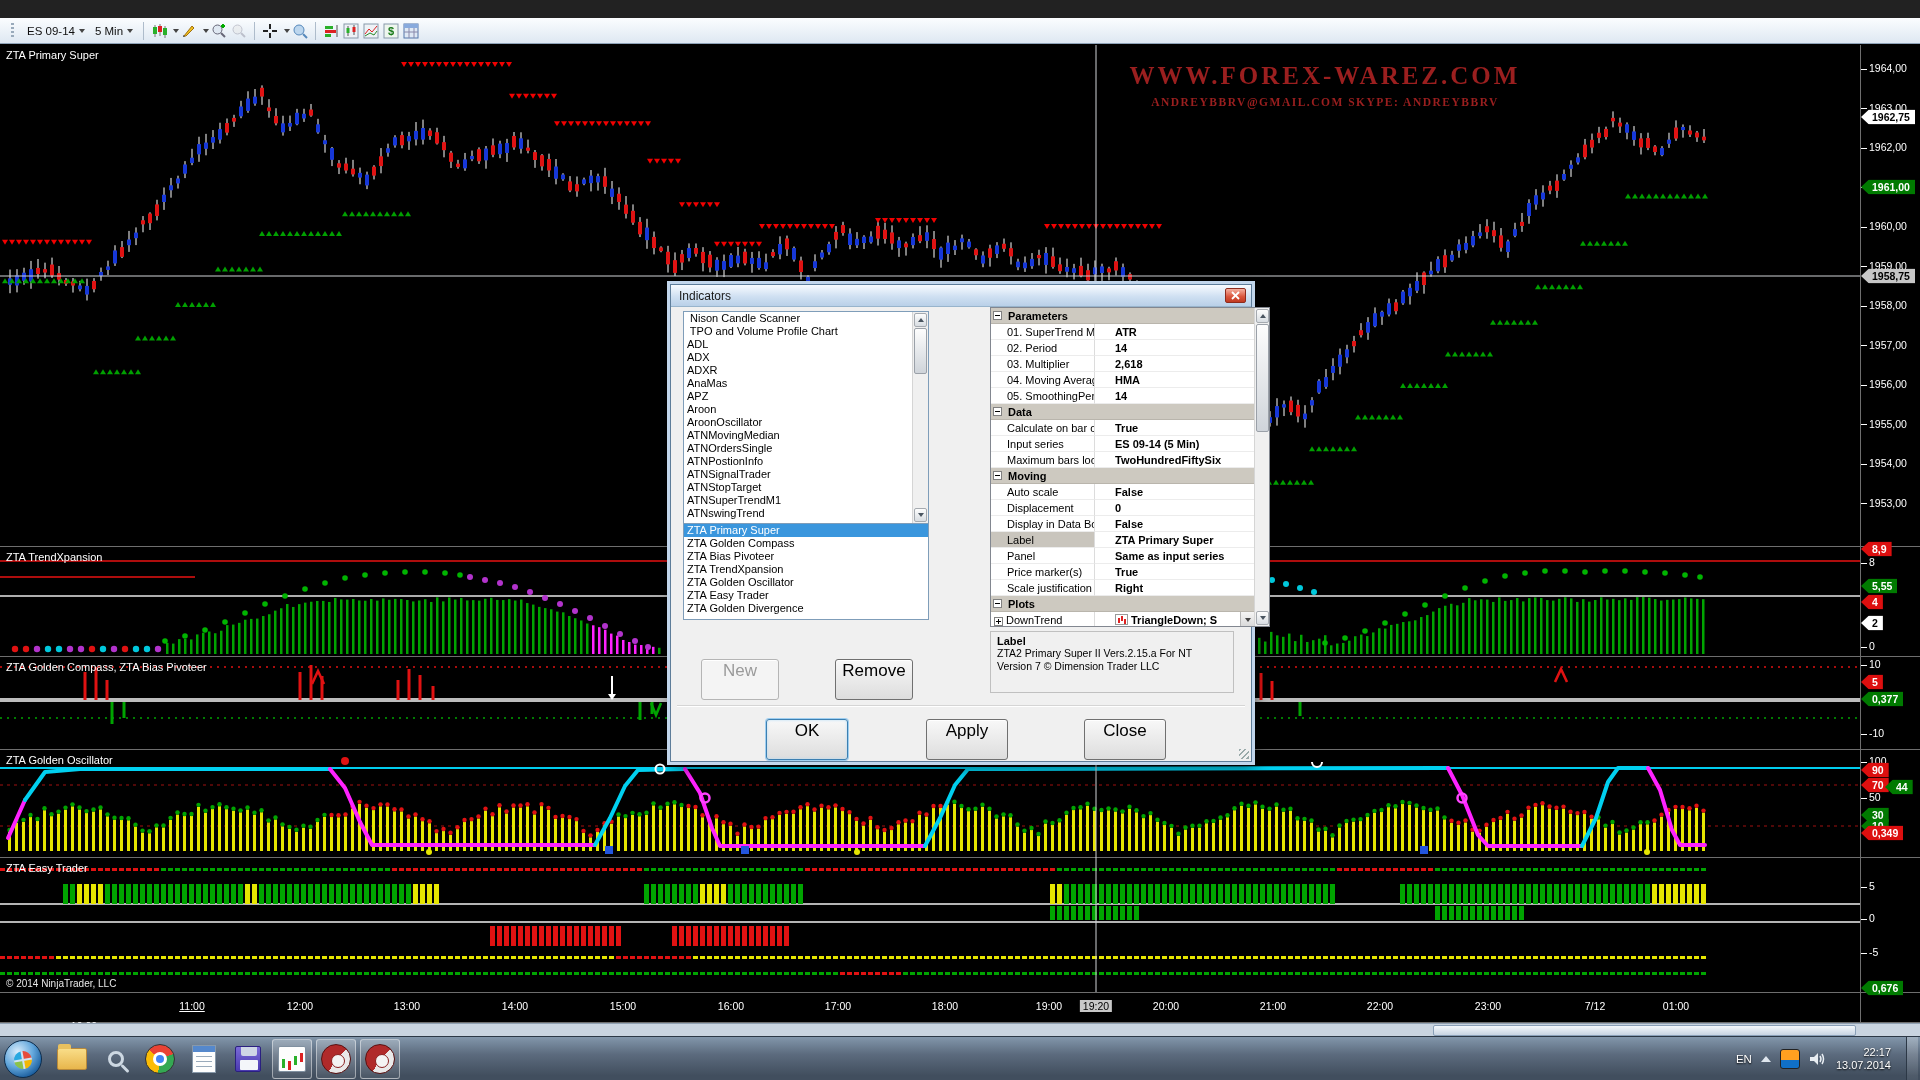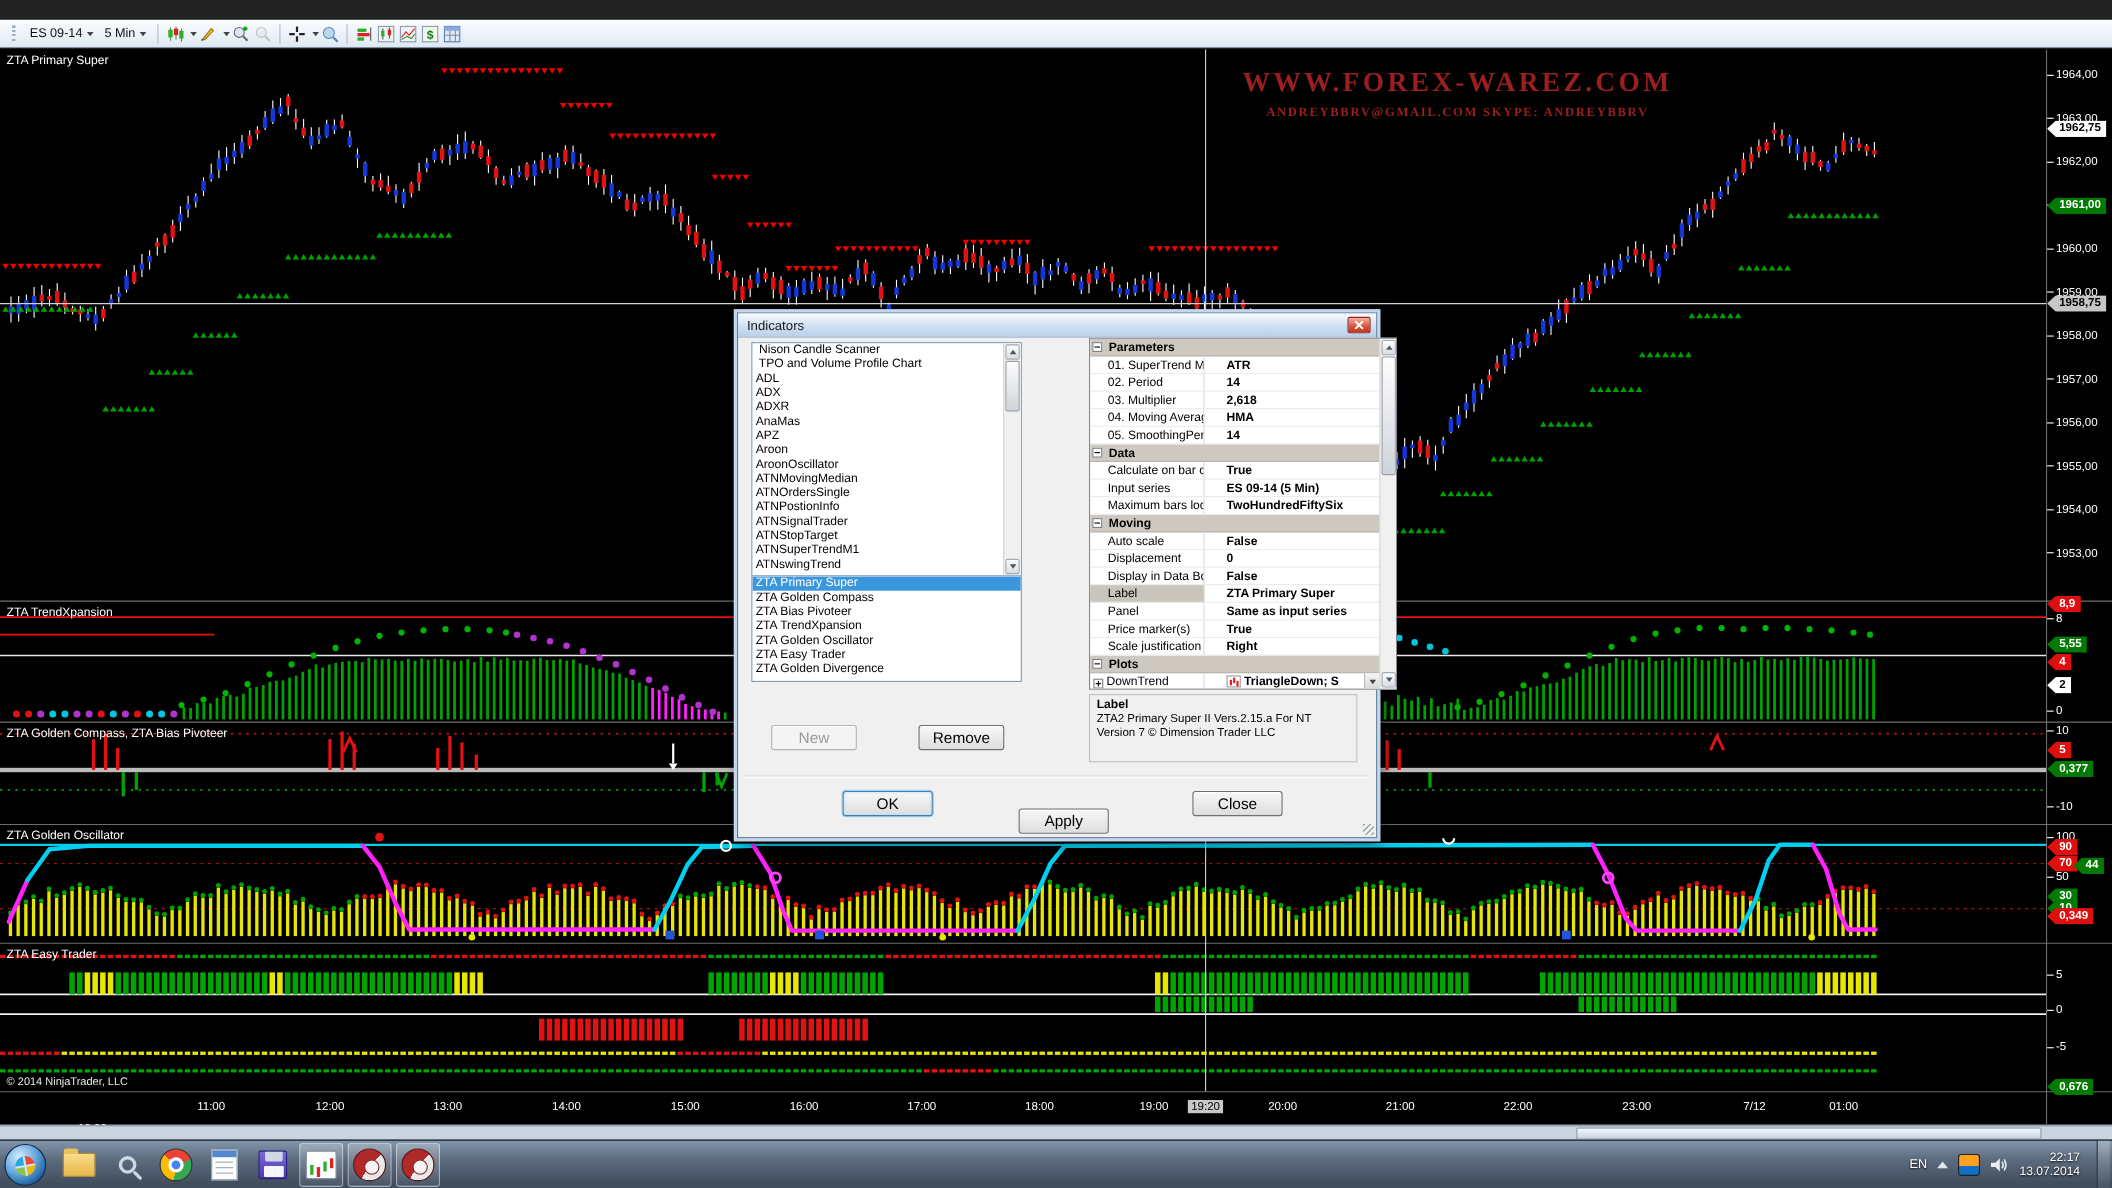--- a/index.html
+++ b/index.html
@@ -73,21 +73,21 @@
   .lb-item{height:13px;line-height:13px;font-size:11px;padding-left:3px;white-space:pre;overflow:hidden;width:calc(100% - 17px)}
   .lb2 .lb-item{width:100%}
   .lb-item.sel{background:#3a96dd;color:#fff}
   .vsb{position:absolute;right:0;top:0;bottom:0;width:16px;background:#f0f0f0;border-left:1px solid #d5d5d5}
   .sb-arrow{position:absolute;left:1px;width:13px;height:14px;background:linear-gradient(#fdfdfd,#d8dde2);
     border:1px solid #a5aab0;border-radius:2px;display:flex;align-items:center;justify-content:center}
   .sb-arrow::before{content:"";border:3.5px solid transparent}
   .sb-arrow.up{top:1px}.sb-arrow.up::before{border-bottom:4.5px solid #4a5560;margin-top:-3px}
   .sb-arrow.dn{bottom:1px}.sb-arrow.dn::before{border-top:4.5px solid #4a5560;margin-bottom:-3px}
   .sb-thumb{position:absolute;left:1px;width:13px;border:1px solid #9aa0a8;border-radius:2px;background:linear-gradient(#fdfdfd,#cfd4da)}
-  .btn{position:absolute;height:23px;border:1px solid #707070;border-radius:3px;font-size:14px;color:#000;
+  .btn{position:absolute;height:41px;border:1px solid #707070;border-radius:3px;font-size:17px;color:#000;
     background:linear-gradient(#f8f8f8,#dddddd);box-shadow:inset 0 1px 0 #fff;text-align:center;line-height:21px}
   .btn.disabled{color:#9a9a9a;border-color:#b5b5b5;background:#f4f4f4}
   .btn.focus{border:1px solid #3c7fb1;box-shadow:0 0 0 1px #9ecef0, inset 0 0 3px #b5dcf5}
   .dlg-sep{position:absolute;left:6px;right:6px;top:420px;height:2px;border-top:1px solid #d5d5d5;border-bottom:1px solid #fff}
   .grip{position:absolute;right:2px;bottom:2px;width:10px;height:10px;
     background:repeating-linear-gradient(135deg,#9aa 0 1.5px,transparent 1.5px 4px)}
 
   
   .pgrid{position:absolute;left:319px;top:22px;width:280px;height:320px;background:#fff;border:1px solid #828790;overflow:hidden}
   .pg-row{display:flex;height:16px;line-height:16px;width:calc(100% - 15px);font-size:11px}
@@ -2779,21 +2779,21 @@
       <div class="tag green" style="top: 815px;">30</div>
       <div class="tag green" style="top: 826px;">10</div>
       <div class="tag red" style="top: 833px;">0,349</div>
       <div class="ptick" style="top: 886px;"><i></i>5</div>
       <div class="ptick" style="top: 918px;"><i></i>0</div>
       <div class="ptick" style="top: 952px;"><i></i>-5</div>
       <div class="tag green" style="top: 988px;">0,676</div>
     </div>
   <div id="time-layer">
       <div class="tlabel" style="left: 84px; margin-top: 20px;">10:00</div>
-      <div class="tlabel" style="left: 192px;">11:00</div>
+      <div class="tlabel" style="left: 192px; text-decoration: underline;">11:00</div>
       <div class="tlabel" style="left: 300px;">12:00</div>
       <div class="tlabel" style="left: 407px;">13:00</div>
       <div class="tlabel" style="left: 515px;">14:00</div>
       <div class="tlabel" style="left: 623px;">15:00</div>
       <div class="tlabel" style="left: 731px;">16:00</div>
       <div class="tlabel" style="left: 838px;">17:00</div>
       <div class="tlabel" style="left: 945px;">18:00</div>
       <div class="tlabel" style="left: 1049px;">19:00</div>
       <div class="tlabel hl" style="left: 1096px;">19:20</div>
       <div class="tlabel" style="left: 1166px;">20:00</div>
@@ -3018,21 +3018,21 @@
       </div>
 
     <div class="desc">
       <div class="d1">Label</div>
       <div class="dl">ZTA2 Primary Super II Vers.2.15.a For NT</div>
       <div class="dl">Version 7 © Dimension Trader LLC</div>
     </div>
 
     <div class="dlg-sep"></div>
     <div class="btn focus" style="left:95px;top:434px;width:82px">OK</div>
-    <div class="btn" style="left:255px;top:450px;width:82px">Apply</div>
+    <div class="btn" style="left:255px;top:434px;width:82px">Apply</div>
     <div class="btn" style="left:413px;top:434px;width:82px">Close</div>
     <div class="grip"></div>
   </div>
 
   <div class="taskbar">
     <div class="orb">
         <div class="flag"></div>
       </div>
     <div class="tb-slot">
         <div class="folder"></div>

